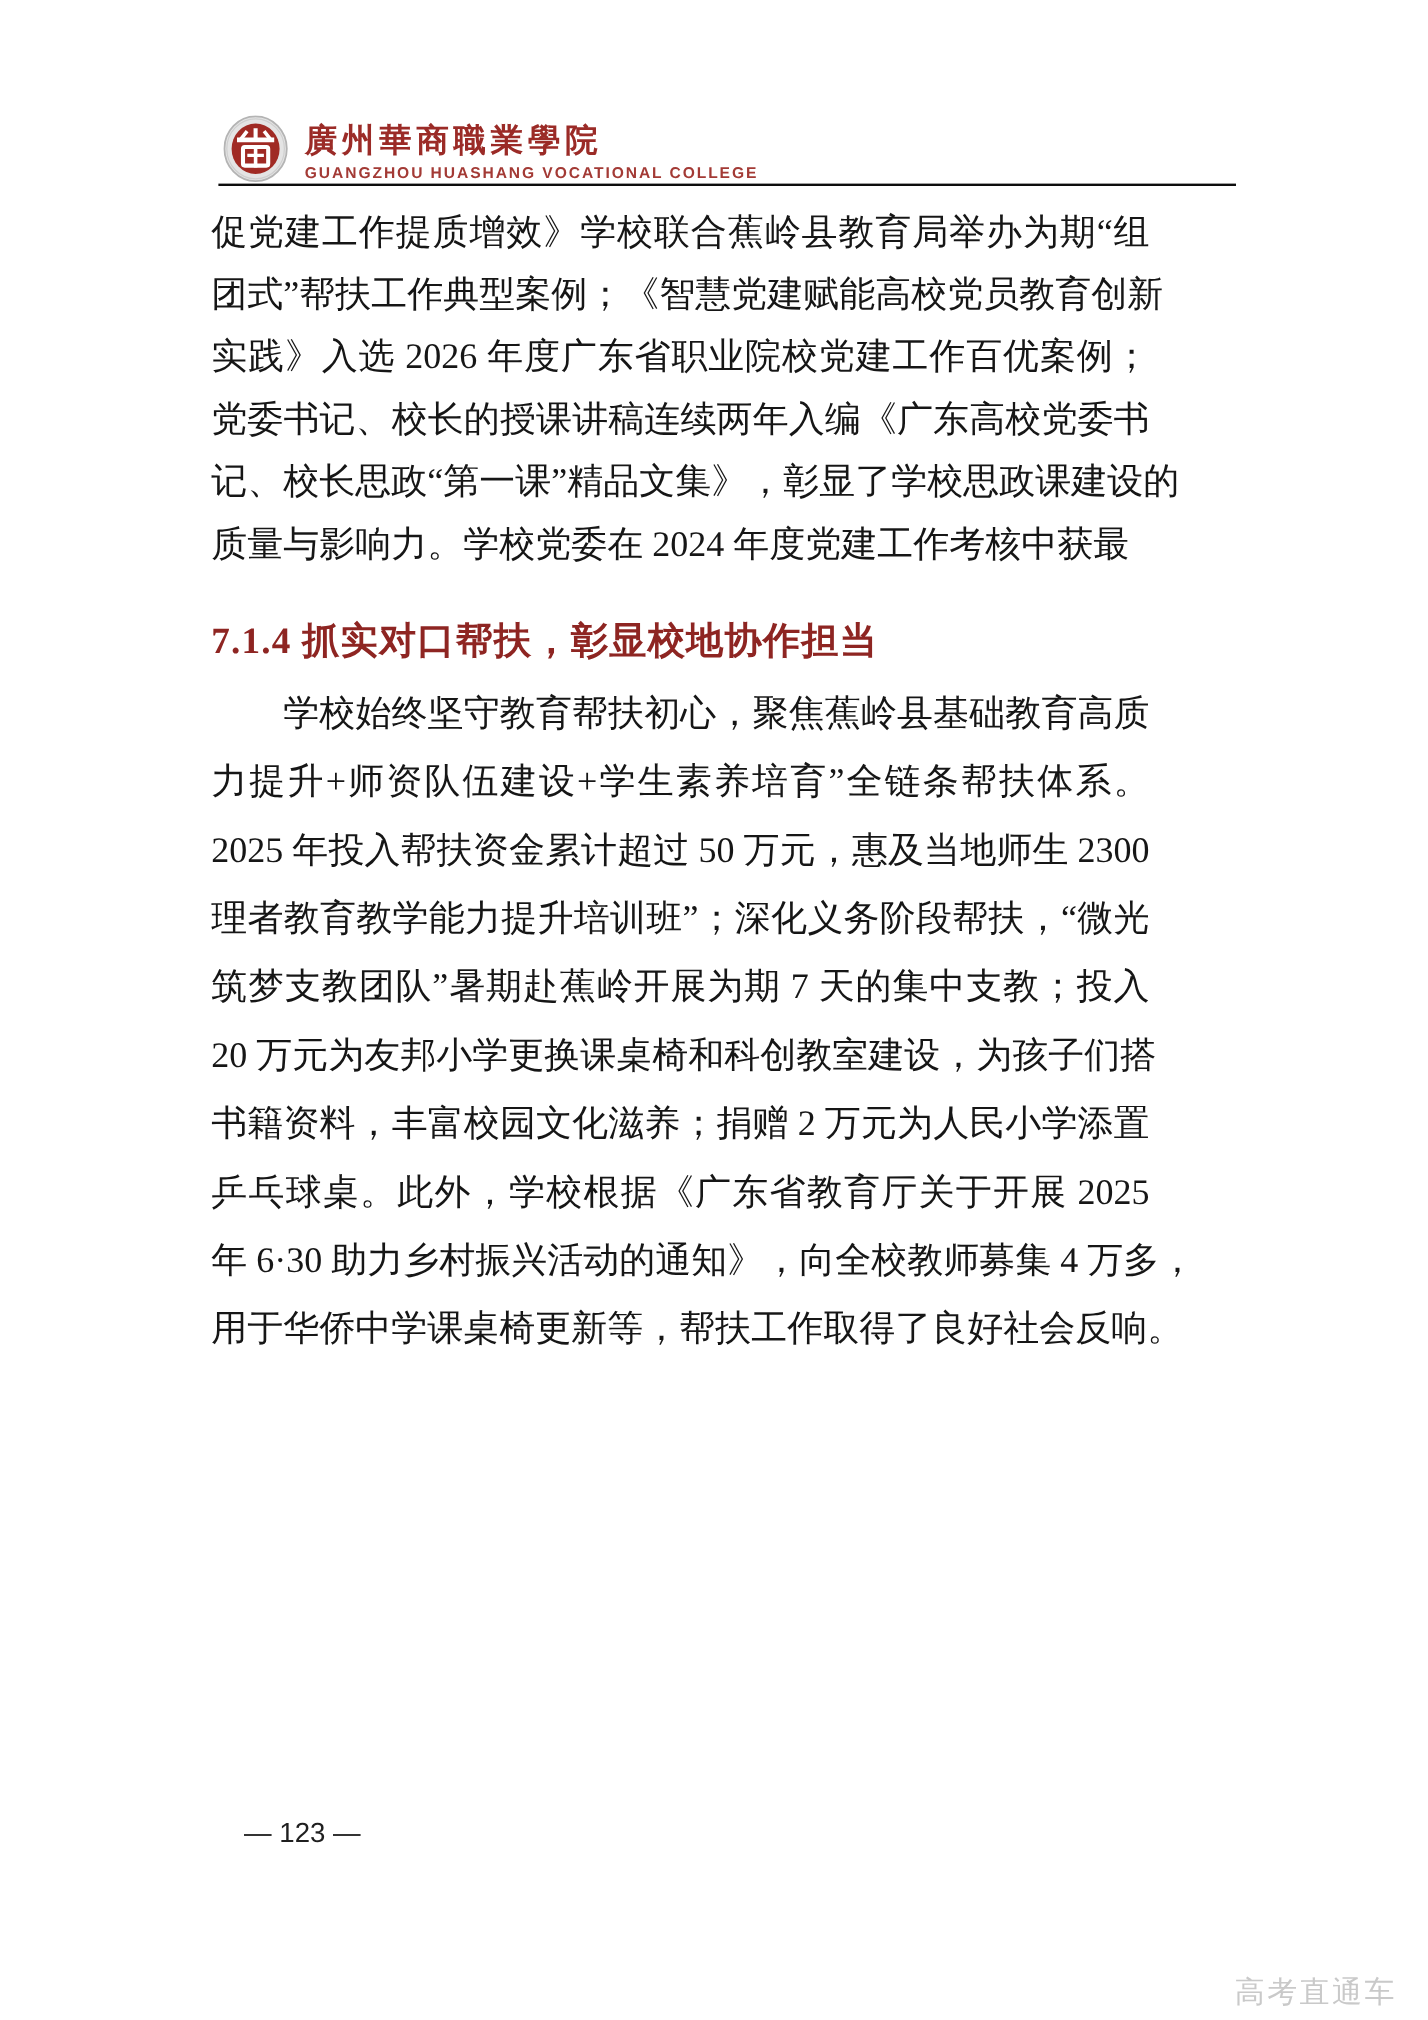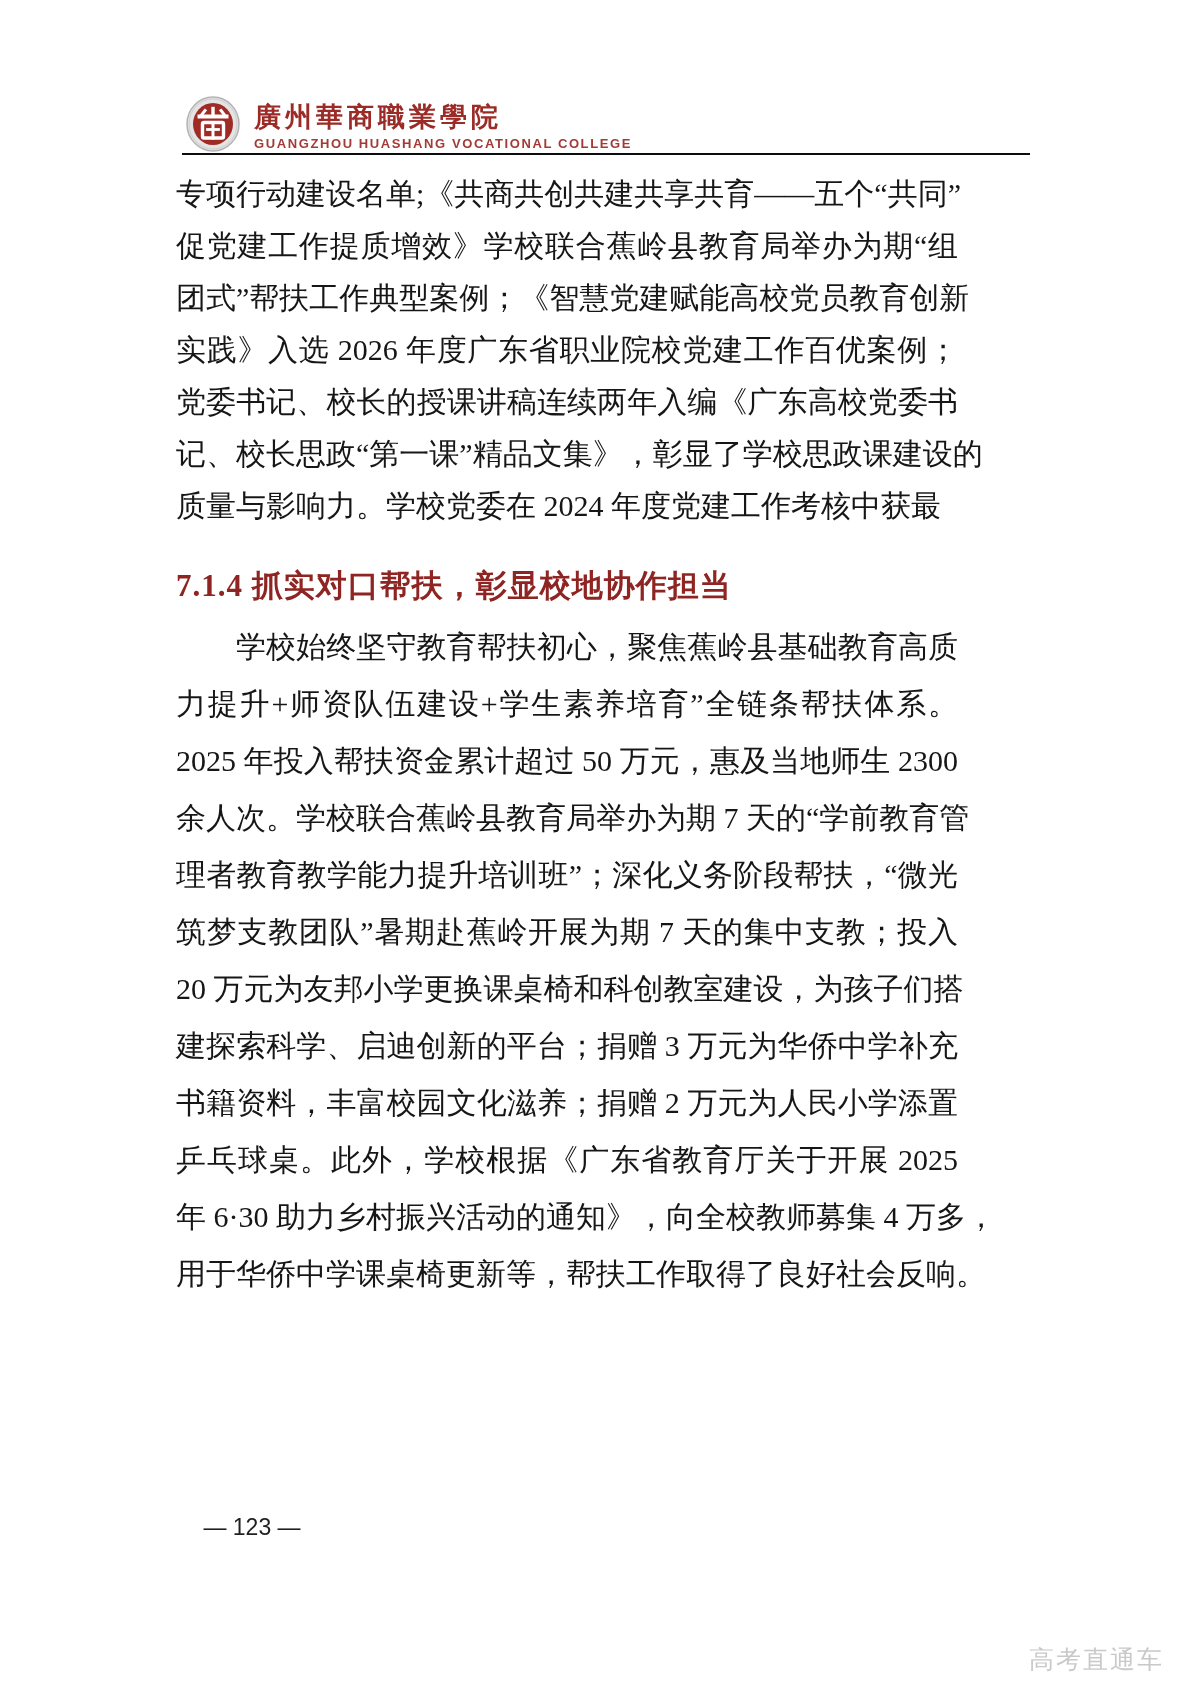--- a/index.html
+++ b/index.html
@@ -124,40 +124,37 @@
       <div class="logo-text">
         <div class="logo-zh">廣州華商職業學院</div>
         <div class="logo-en">GUANGZHOU HUASHANG VOCATIONAL COLLEGE</div>
       </div>
     </div>
     <div class="header-rule"></div>
   </header>
 
   <main class="doc-body">
     <div class="para para1">
-        <div class="line">专项行动建设名单;《共商共创共建共享共育——五个“共同”</div>
         <div class="line">促党建工作提质增效》学校联合蕉岭县教育局举办为期“组</div>
         <div class="line">团式”帮扶工作典型案例；《智慧党建赋能高校党员教育创新</div>
         <div class="line">实践》入选 2026 年度广东省职业院校党建工作百优案例；</div>
         <div class="line">党委书记、校长的授课讲稿连续两年入编《广东高校党委书</div>
         <div class="line">记、校长思政“第一课”精品文集》，彰显了学校思政课建设的</div>
         <div class="line">质量与影响力。学校党委在 2024 年度党建工作考核中获最</div>
       </div>
 
     <h2 class="section-heading">7.1.4 抓实对口帮扶，彰显校地协作担当</h2>
 
     <div class="para para2">
         <div class="line">学校始终坚守教育帮扶初心，聚焦蕉岭县基础教育高质</div>
         <div class="line">力提升+师资队伍建设+学生素养培育”全链条帮扶体系。</div>
         <div class="line">2025 年投入帮扶资金累计超过 50 万元，惠及当地师生 2300</div>
-        <div class="line">余人次。学校联合蕉岭县教育局举办为期 7 天的“学前教育管</div>
         <div class="line">理者教育教学能力提升培训班”；深化义务阶段帮扶，“微光</div>
         <div class="line">筑梦支教团队”暑期赴蕉岭开展为期 7 天的集中支教；投入</div>
         <div class="line">20 万元为友邦小学更换课桌椅和科创教室建设，为孩子们搭</div>
-        <div class="line">建探索科学、启迪创新的平台；捐赠 3 万元为华侨中学补充</div>
         <div class="line">书籍资料，丰富校园文化滋养；捐赠 2 万元为人民小学添置</div>
         <div class="line">乒乓球桌。此外，学校根据《广东省教育厅关于开展 2025</div>
         <div class="line">年 6·30 助力乡村振兴活动的通知》，向全校教师募集 4 万多，</div>
         <div class="line">用于华侨中学课桌椅更新等，帮扶工作取得了良好社会反响。</div>
       </div>
   </main>
 
   <footer>
     <div class="page-number">— 123 —</div>
   </footer>

